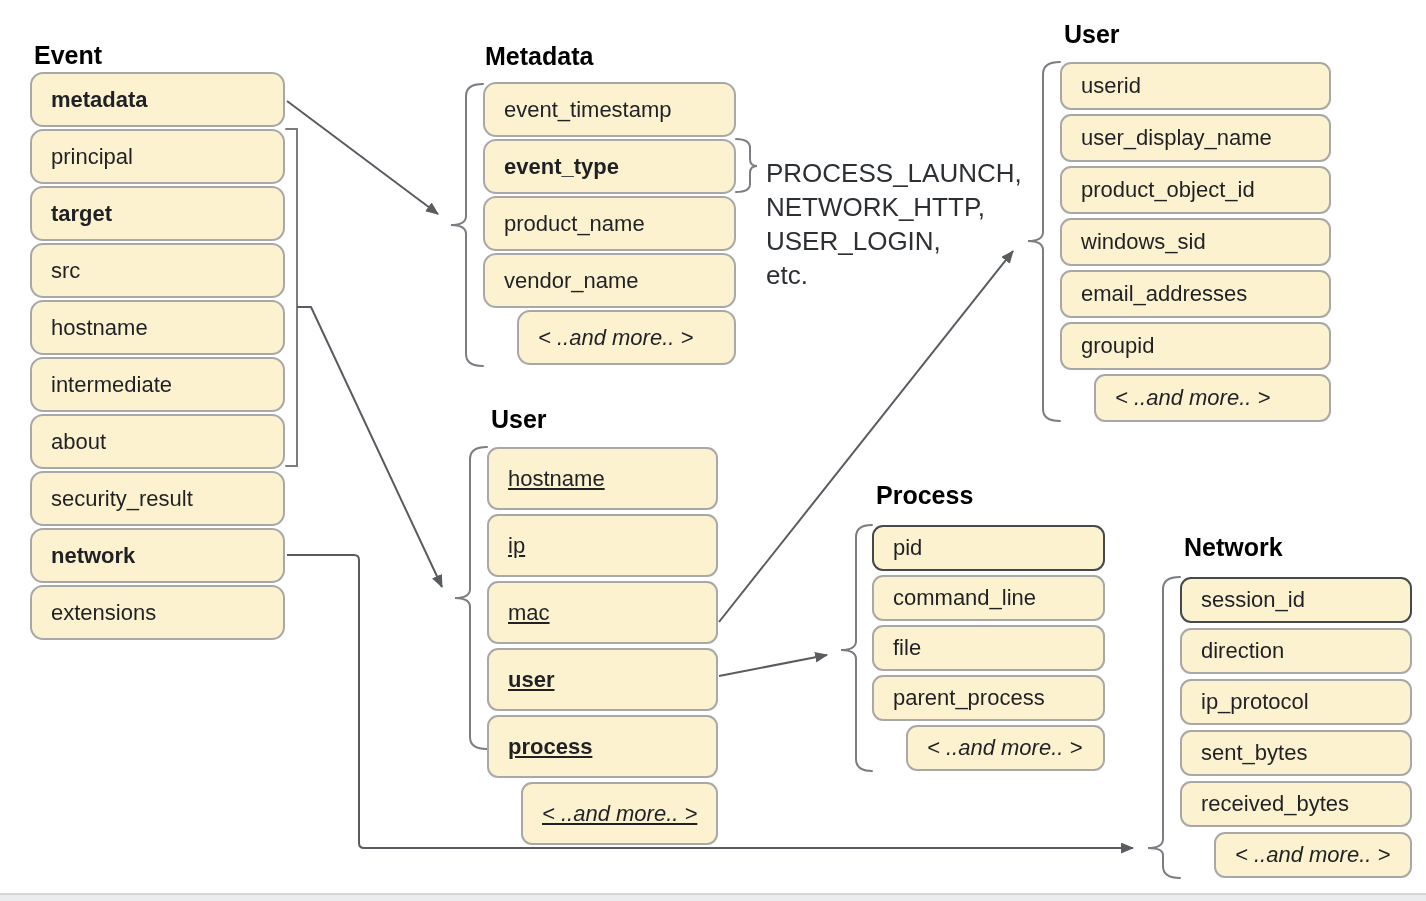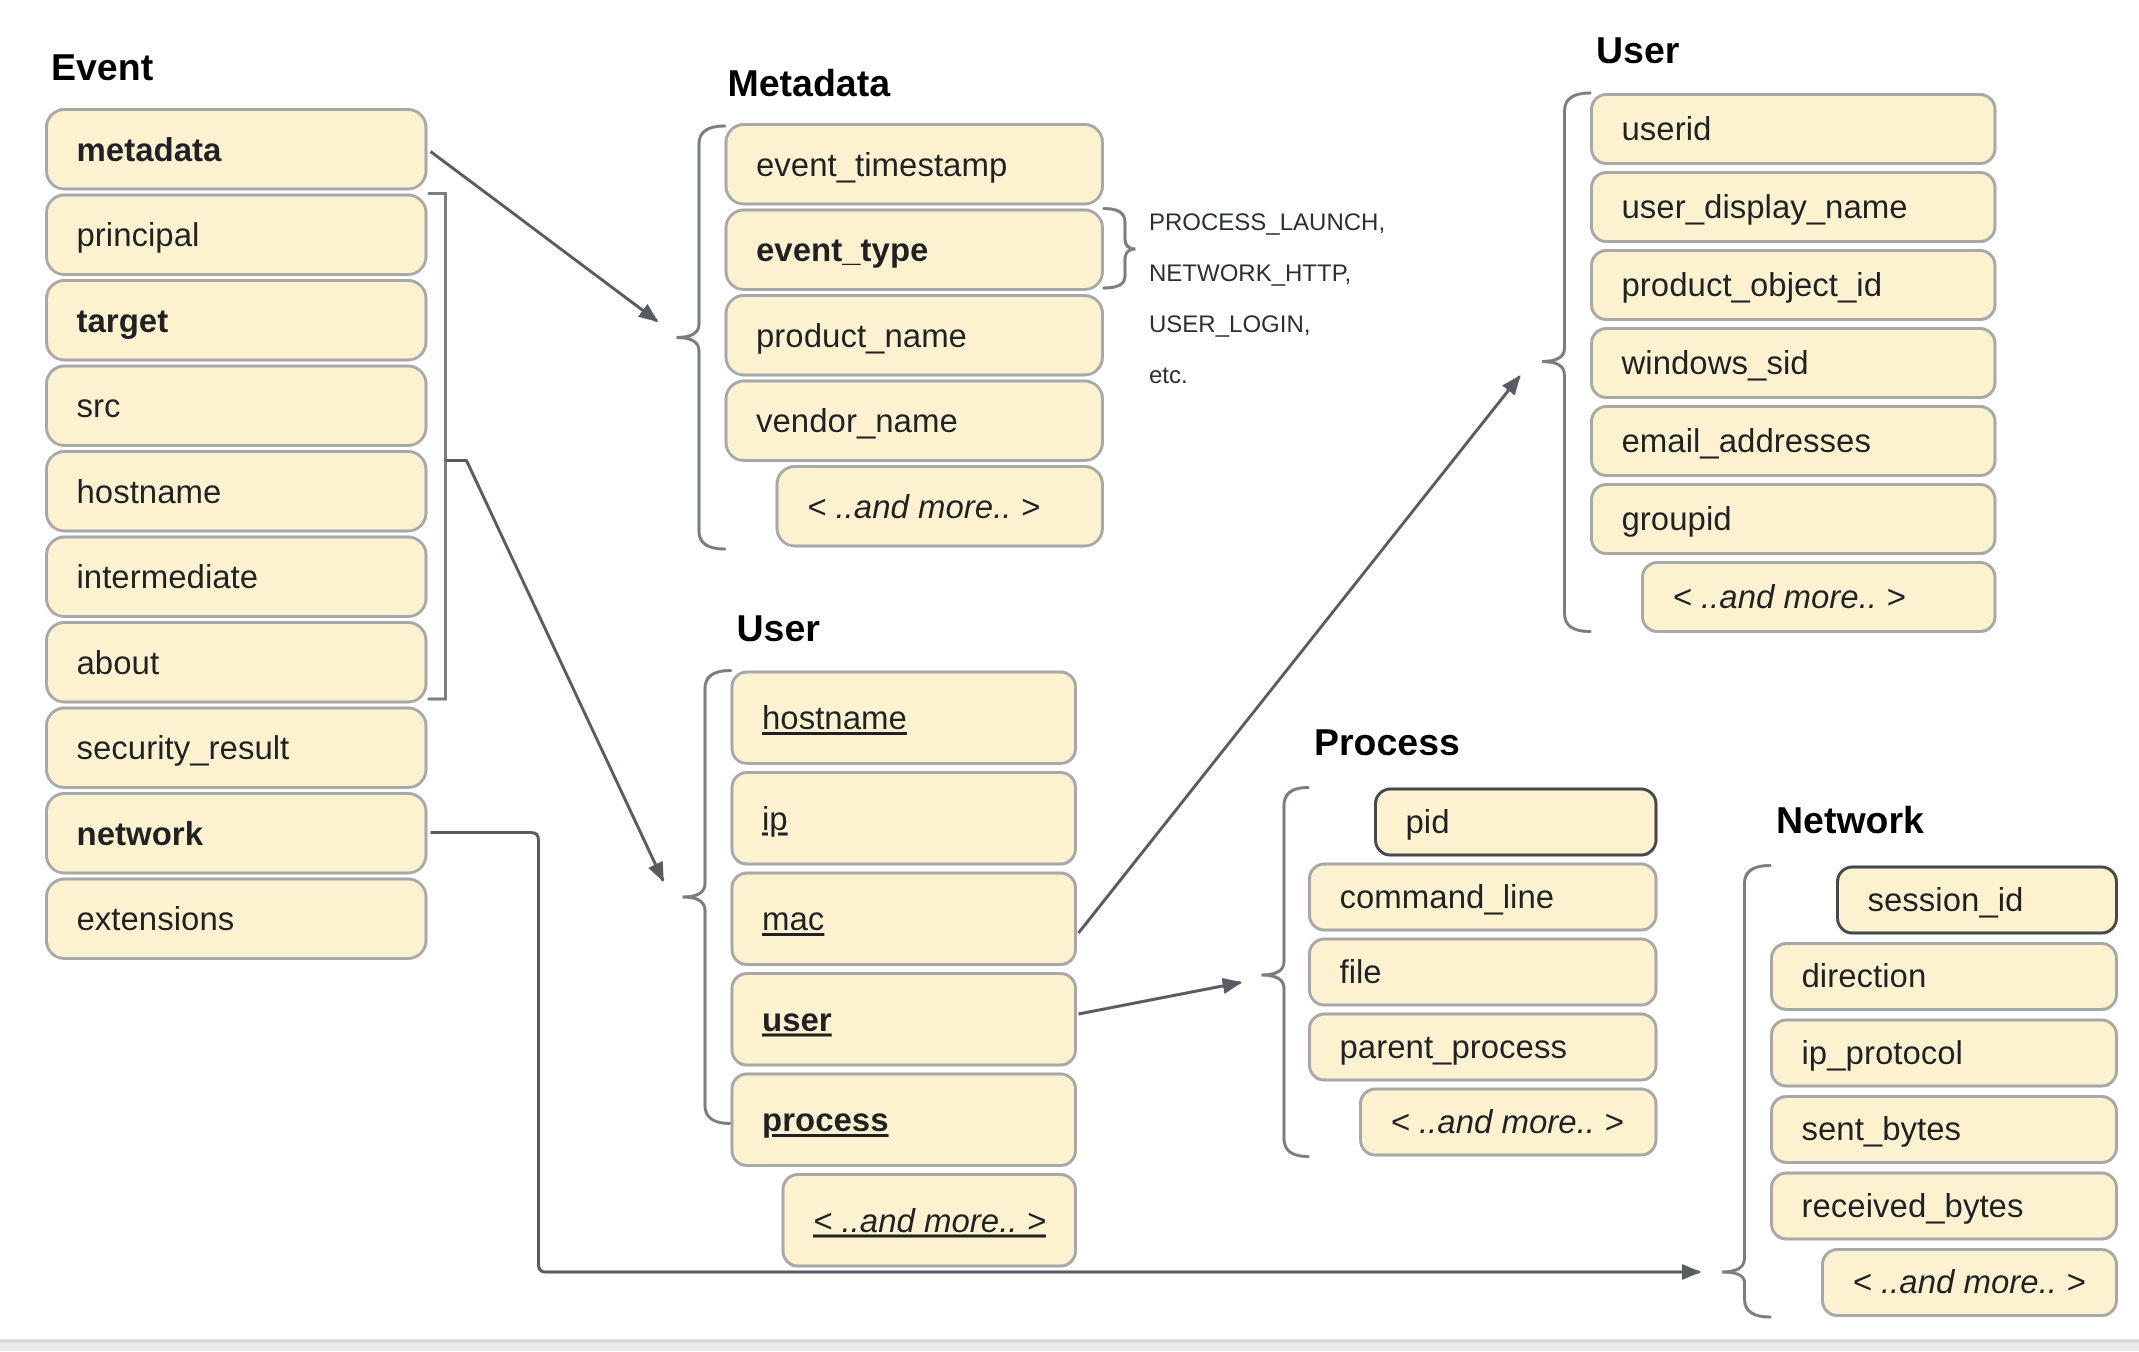--- a/index.html
+++ b/index.html
@@ -13,41 +13,41 @@
     position:absolute;font-weight:700;font-size:25px;line-height:28px;color:#000;white-space:nowrap;
   }
   .boxes{position:absolute;}
   .field-box{
     box-sizing:border-box;background:var(--fill);border:2px solid var(--border);
     border-radius:13px;display:flex;align-items:center;padding-left:19px;
     font-size:22px;color:var(--boxtext);white-space:nowrap;
   }
   .field-box.bold{font-weight:700;}
   .field-box.italic{font-style:italic;margin-left:34px;}
-  .field-box.dark{border-color:var(--border-dark);margin-left:44px;}
+  .field-box.dark{border-color:var(--border-dark);}
   .g-event{left:30px;top:72px;width:255px;}
   .g-event .field-box{height:55px;margin-bottom:2px;}
   .g-metadata{left:483px;top:82px;width:253px;}
   .g-metadata .field-box{height:55px;margin-bottom:2px;}
   .g-noun{left:487px;top:447px;width:231px;}
   .g-noun .field-box{height:63px;margin-bottom:4px;border-radius:11px;text-decoration:underline;}
   .g-user{left:1060px;top:62px;width:271px;}
   .g-user .field-box{height:48px;margin-bottom:4px;border-radius:11px;text-align:right;}
   .g-process{left:872px;top:525px;width:233px;}
   .g-process .field-box{height:46px;margin-bottom:4px;border-radius:11px;}
   .g-network{left:1180px;top:577px;width:232px;}
   .g-network .field-box{height:46px;margin-bottom:5px;border-radius:11px;}
-  #t-event{left:34px;top:31px;}
+  #t-event{left:34px;top:41px;}
   #t-metadata{left:485px;top:42px;}
   #t-noun{left:491px;top:405px;}
   #t-user{left:1064px;top:20px;}
   #t-process{left:876px;top:481px;}
   #t-network{left:1184px;top:533px;}
   .etype-values{
-    position:absolute;left:766px;top:132px;font-size:16px;line-height:34px;
+    position:absolute;left:766px;top:156px;font-size:26px;line-height:34px;
     color:#2c2f33;white-space:nowrap;
   }
   svg.connectors{position:absolute;left:0;top:0;pointer-events:none;}
   .brace{stroke:var(--brace);stroke-width:2;fill:none;stroke-linecap:round;}
   .arrow{stroke:var(--connector);stroke-width:2;fill:none;stroke-linejoin:round;}
   .bottom-rule{
     position:absolute;left:0;top:893px;width:1426px;height:8px;
     background:#eaecee;border-top:2px solid #d2d4d6;box-sizing:border-box;
   }
 </style>

